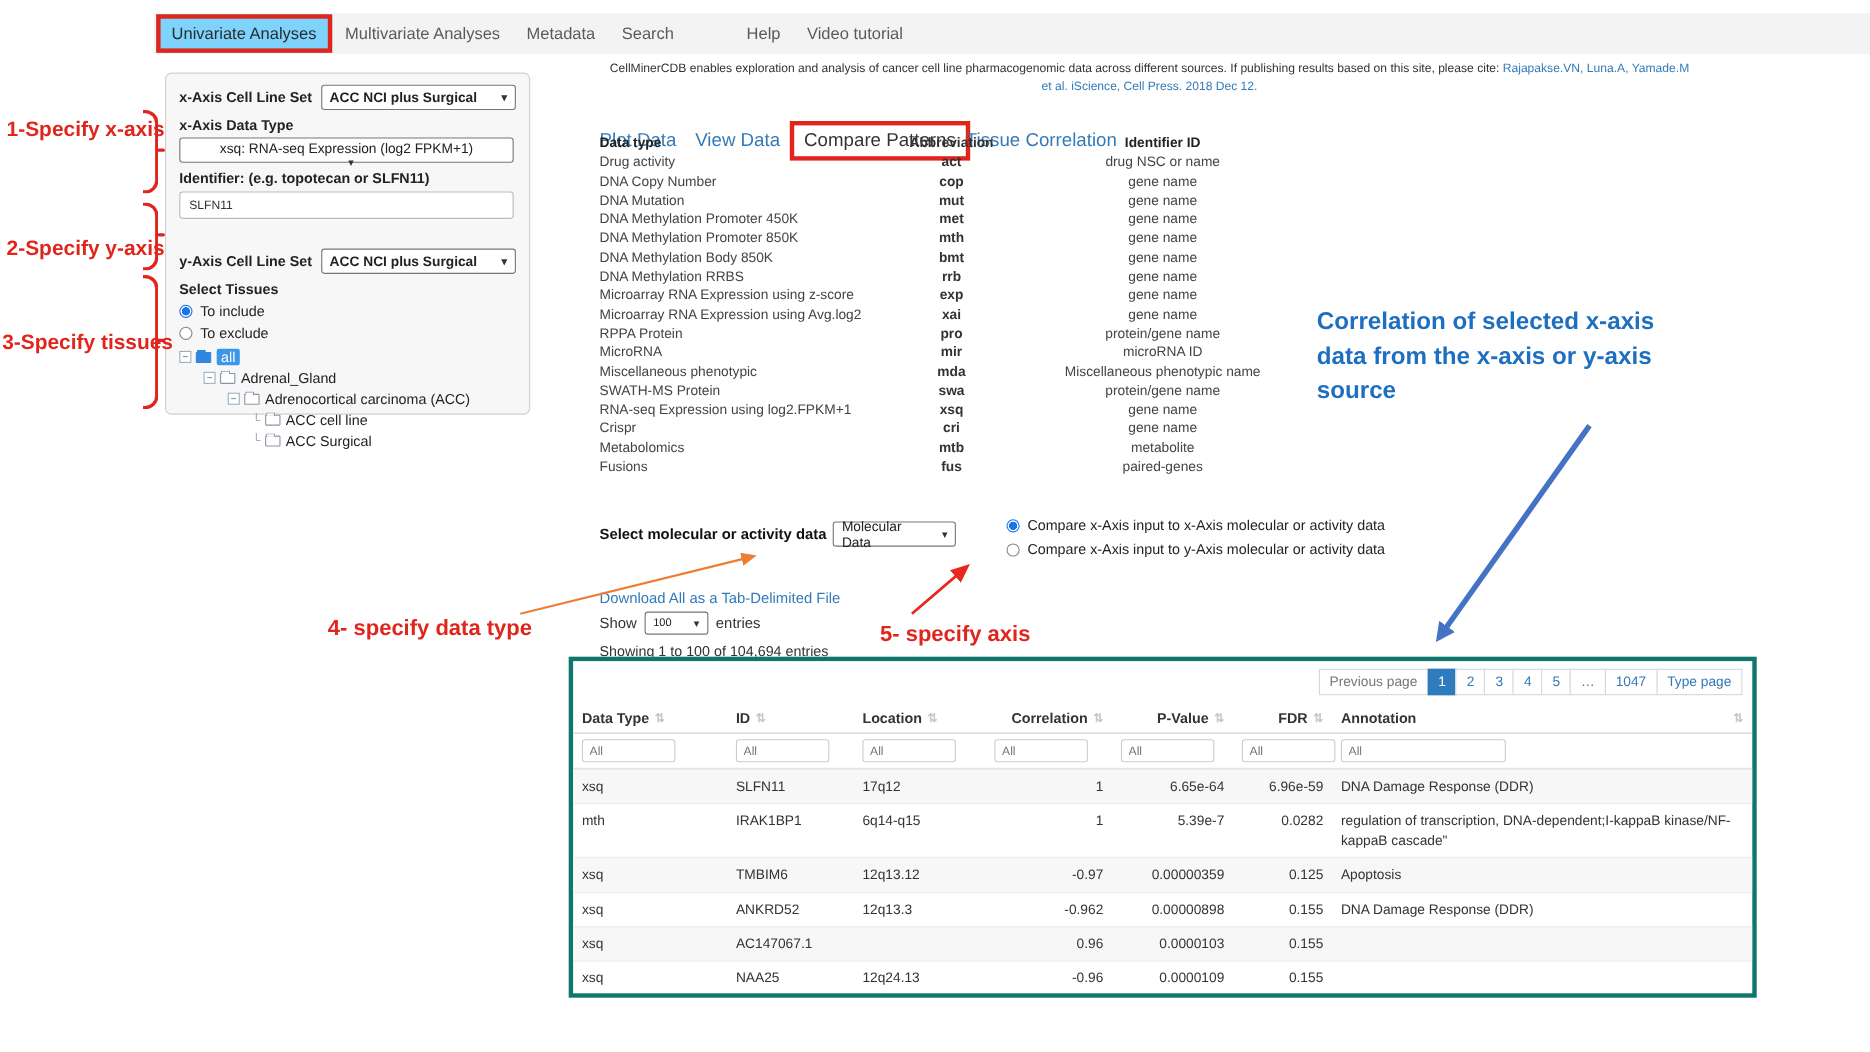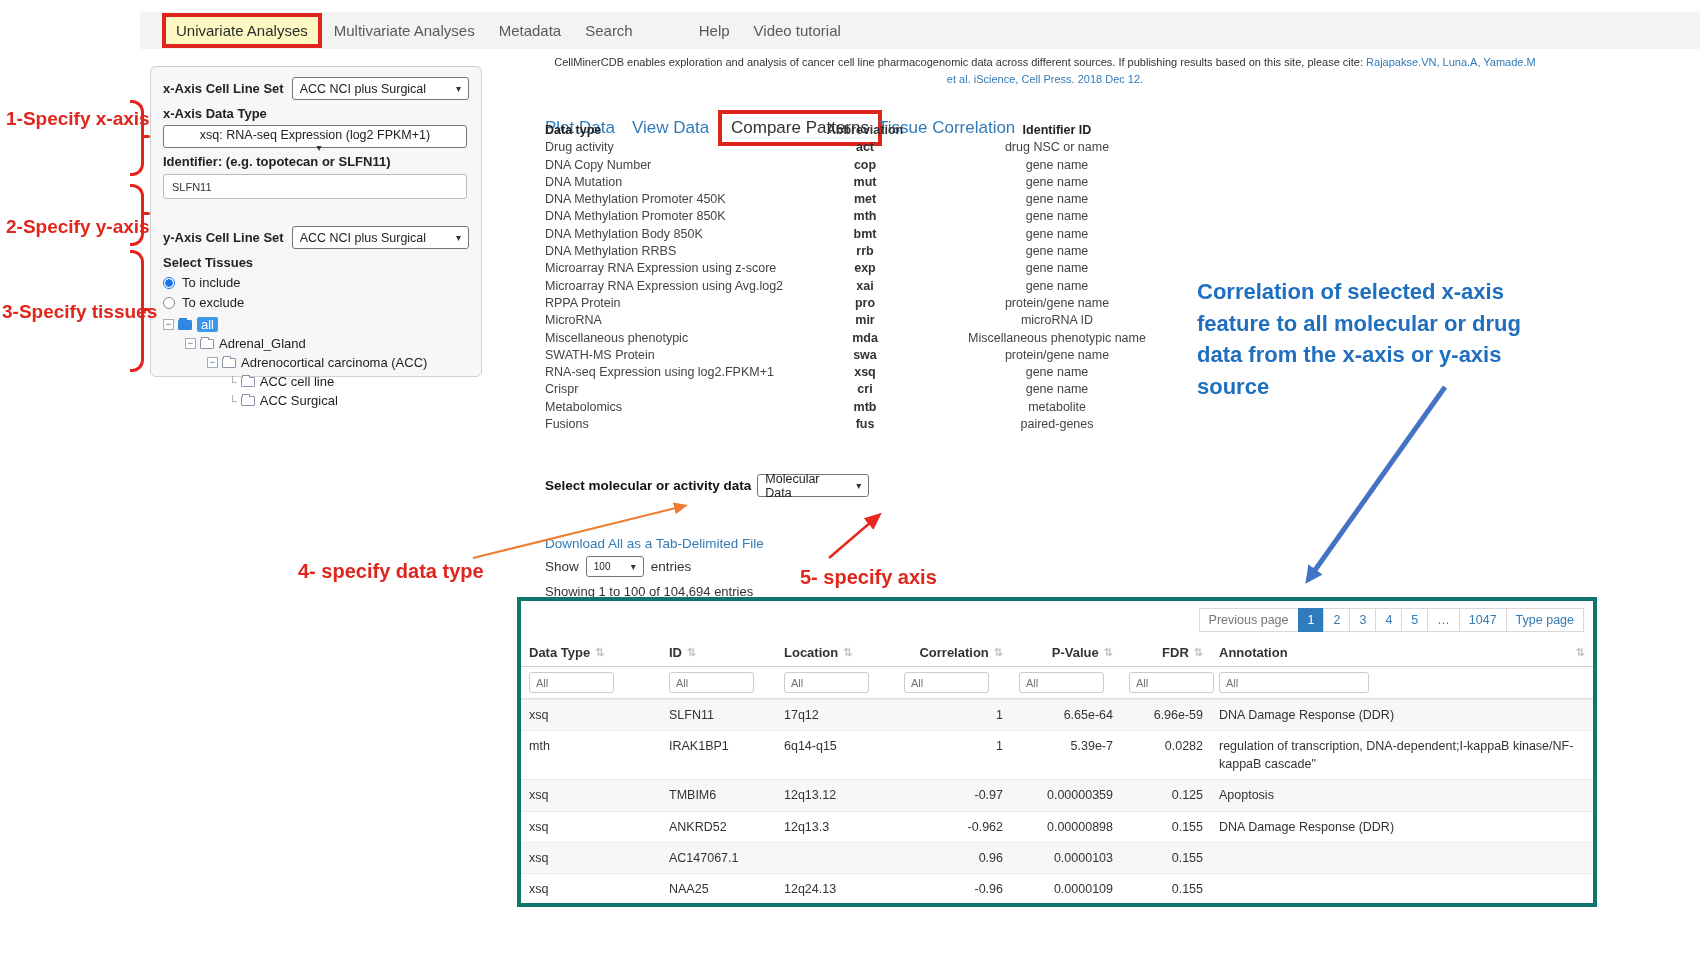--- a/index.html
+++ b/index.html
@@ -3,34 +3,34 @@
 <meta charset="utf-8">
 <style>
   * { margin:0; padding:0; box-sizing:border-box; }
   body { background:#fff; font-family:"Liberation Sans", sans-serif; }
   .canvas { position:relative; width:1700px; height:956px; background:#fff; overflow:hidden; }
 
   
   .navbar { position:absolute; left:140px; top:12px; width:1560px; height:37px;
             background:#f3f3f3; display:flex; align-items:center; font-size:15px; color:#5a5a5a; }
   .nav-item { padding:8px 12px; white-space:nowrap; }
-  .nav-item.active { background:#fef9c3; color:#2b2b2b; border:4px solid #e0251c; padding:5px 10px; margin-left:22px; }
+  .nav-item.active { background:#7dd3fc; color:#2b2b2b; border:4px solid #e0251c; padding:5px 10px; margin-left:2px; }
   .nav-gap { margin-left:42px; }
 
   
   .panel { position:absolute; left:150px; top:66px; width:332px; height:311px;
            background:#f7f7f7; border:1px solid #cfcfcf; border-radius:6px; padding:10px 12px;
            font-size:13px; color:#222; }
   .frow { display:flex; align-items:center; margin-bottom:6px; }
   .blabel { font-weight:bold; white-space:nowrap; }
   .select { display:inline-flex; align-items:center; justify-content:space-between;
             background:#fff; border:1px solid #767676; border-radius:3px;
             padding:2px 7px; font-size:12.5px; color:#222; height:23px; }
   .select .chev { font-size:10px; margin-left:8px; color:#333; }
-  .sel-cls { width:191px; margin-left:8px; }
+  .sel-cls { width:191px; margin-left:8px;font-weight:bold; }
   .sel-full { width:304px; }
   .txt-input { width:304px; height:25px; border:1px solid #bbb; border-radius:3px;
                background:#fff; font-size:11px; padding:0 8px; color:#333;
                font-family:"Liberation Sans", sans-serif; }
   .radio-row { display:flex; align-items:center; margin:5px 0; }
   .radio { width:12px; height:12px; border:1px solid #888; border-radius:50%; background:#fff;
            margin-right:7px; flex:0 0 auto; }
   .radio.checked { border-color:#1a73e8; background:radial-gradient(circle,#1a73e8 0 3.5px,#fff 4px); }
   .tree { margin-top:4px; }
   .tree-row { display:flex; align-items:center; height:19px; }
@@ -261,20 +261,30 @@
     </div>
 
 
   <div class="mol-row">
     <span class="blabel">Select molecular or activity data</span>
     <span class="select sel-mol">
       <span>Molecular Data</span>
       <span class="chev">▾</span>
     </span>
   </div>
+  <div class="axis-radios">
+    <div class="radio-row">
+      <span class="radio checked"></span>
+      <span>Compare x-Axis input to x-Axis molecular or activity data</span>
+    </div>
+    <div class="radio-row">
+      <span class="radio"></span>
+      <span>Compare x-Axis input to y-Axis molecular or activity data</span>
+    </div>
+  </div>
 
   <div class="dl-link">Download All as a Tab-Delimited File</div>
   <div class="show-row">
     <span>Show</span>
     <span class="select sel-show">
       <span>100</span>
       <span class="chev">▾</span>
     </span>
     <span>entries</span>
   </div>
@@ -393,21 +403,20 @@
           <div class="rt-c right">1</div>
           <div class="rt-c right">0.0000121</div>
           <div class="rt-c right">0.155</div>
           <div class="rt-c">defense response;cell surface receptor signaling pathway</div>
         </div>
       </div>
   </div>
 
   <div class="blue-note">
     <div>Correlation of selected x-axis</div>
-    <div>feature to all molecular or drug</div>
     <div>data from the x-axis or y-axis</div>
     <div>source</div>
   </div>
 
   <svg class="arrow-svg" style="left:1292px; top:382px;" width="165" height="212">
     <defs>
         <marker id="mblue" markerWidth="5" markerHeight="5" refX="2.6" refY="1.75" orient="auto">
           <path d="M0,0 L3.5,1.75 L0,3.5 Z" fill="#4472c4"></path>
         </marker>
       </defs>

